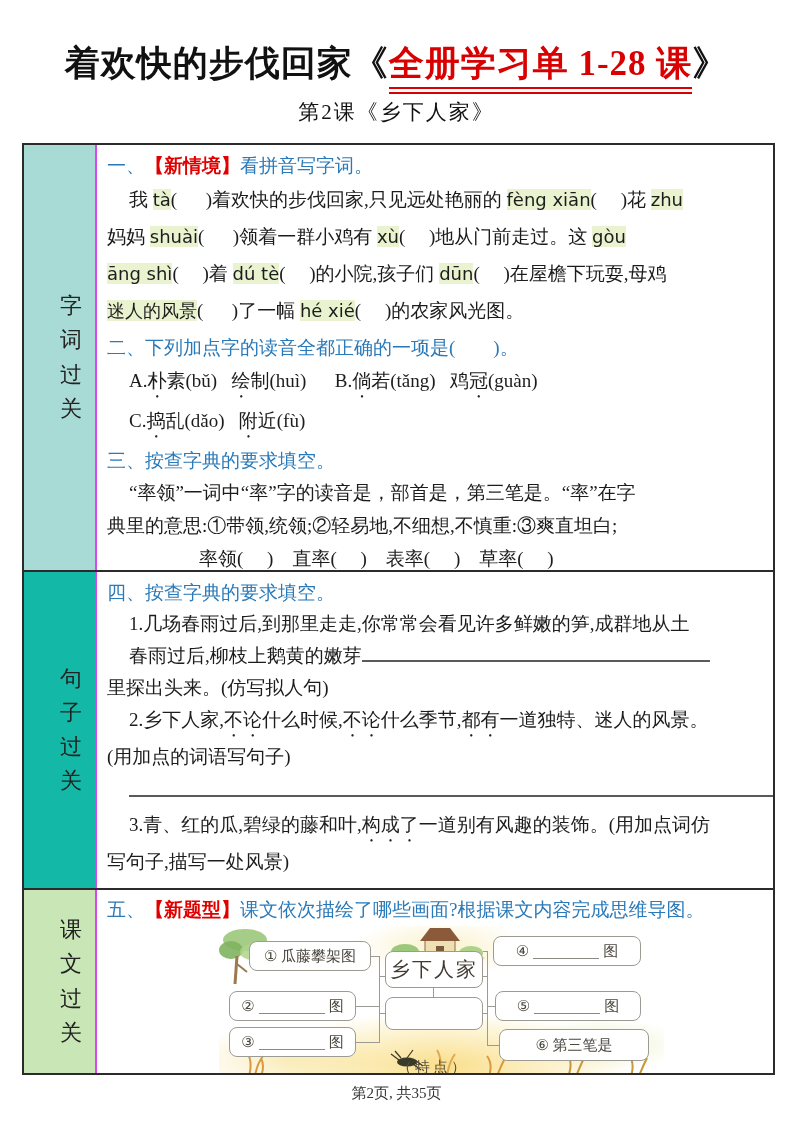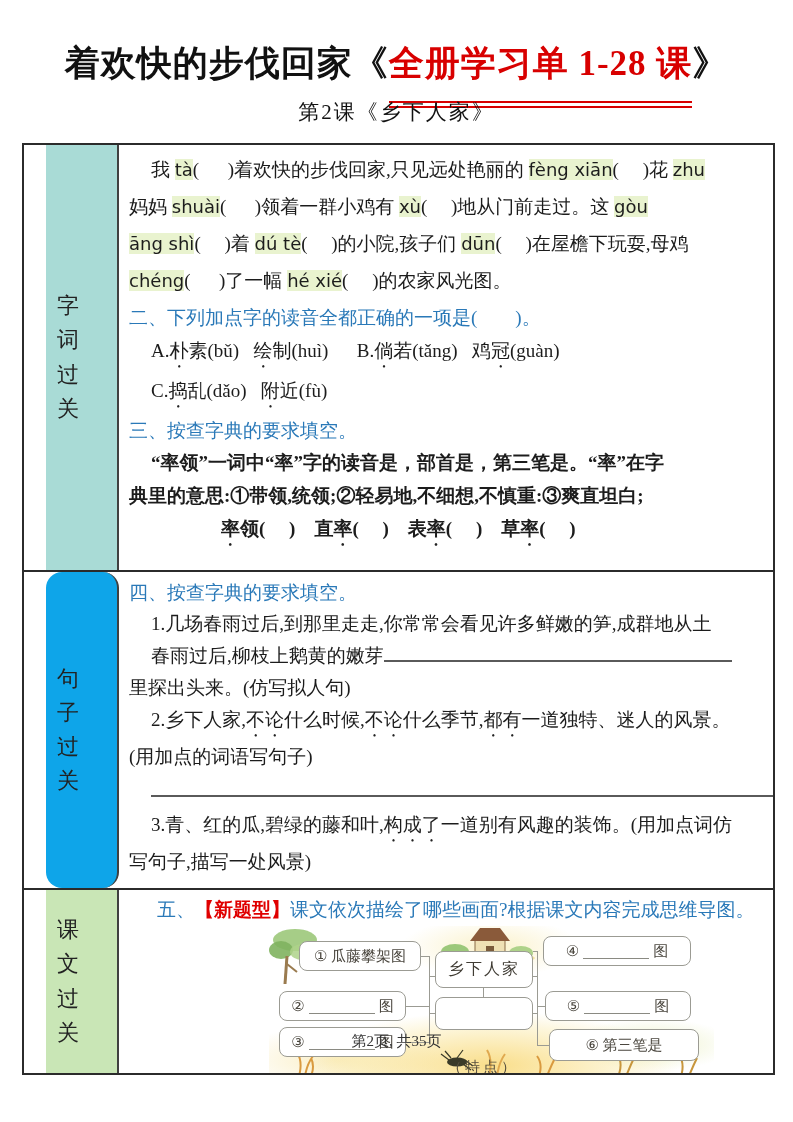--- a/index.html
+++ b/index.html
@@ -6,48 +6,48 @@
   body{
     width:793px;height:1122px;position:relative;overflow:hidden;
     font-family:"Liberation Serif","DejaVu Serif",serif;
     color:#1c1c1c;
   }
   
   .doc-title{
     position:absolute;left:0;top:40px;width:100%;text-align:center;
     font-size:35px;font-weight:bold;letter-spacing:1px;color:#111;
   }
-  .doc-title .hl-red{color:#d80000;border-bottom:7px double #d80000;padding-bottom:18px;}
+  .doc-title .hl-red{color:#d80000;border-bottom:7px double #d80000;padding-bottom:4px;}
   .doc-subtitle{
     position:absolute;left:0;top:98px;width:100%;text-align:center;
     font-size:21px;color:#111;letter-spacing:2px;
   }
   
   .sheet{
     position:absolute;left:22px;top:143px;width:753px;height:932px;
     border:2px solid #2b2b2b;box-sizing:border-box;
     display:flex;flex-direction:column;
   }
   .sheet-row{display:flex;flex-direction:row;box-sizing:border-box;border-bottom:2px solid #2b2b2b;}
   .sheet-row:last-child{border-bottom:none;}
   .row-label{
-    width:73px;flex:0 0 73px;box-sizing:border-box;border-right:2px solid #404040;
-    display:flex;align-items:center;justify-content:flex-start;margin-left:22px;
+    width:73px;flex:0 0 73px;box-sizing:border-box;border-right:2px solid #d946ef;
+    display:flex;align-items:center;justify-content:flex-end;
   }
   .row-label span{
     display:block;width:2.1em;font-size:22px;line-height:1.55;letter-spacing:2px;
     text-align:center;color:#222;
   }
   .row-content{
     flex:1;box-sizing:border-box;padding:6px 8px 0 10px;overflow:hidden;position:relative;
   }
   
   .tline{font-size:19px;line-height:37px;white-space:nowrap;}
   .tline.lh30{line-height:30px;}
-  .tline.lh33{line-height:33px;font-weight:bold;}
+  .tline.lh33{line-height:33px;}
   .tline.lh32{line-height:32px;}
   .indent{padding-left:22px;}
   .indent-big{padding-left:92px;}
   .st-b{color:#2a79b8;}
   .st-r{color:#e00000;font-weight:bold;}
   .st-h{background:#e9f3cf;font-family:"DejaVu Sans","Liberation Sans",sans-serif;font-size:18px;}
   .st-d{
     -webkit-text-emphasis:filled dot #222;-webkit-text-emphasis-position:under;
     text-emphasis:filled dot #222;text-emphasis-position:under left;
   }
@@ -61,79 +61,80 @@
       radial-gradient(ellipse 240px 70px at 50% 92%, rgba(246,200,60,0.60), rgba(248,224,130,0.30) 55%, rgba(248,224,130,0) 78%),
       radial-gradient(ellipse 140px 45px at 15% 88%, rgba(243,214,110,0.40), rgba(243,214,110,0) 75%),
       radial-gradient(ellipse 120px 40px at 50% 14%, rgba(246,228,150,0.50), rgba(246,228,150,0) 75%),
       radial-gradient(ellipse 110px 35px at 86% 78%, rgba(214,226,140,0.45), rgba(214,226,140,0) 75%);
   }
   .mm-box{
     position:absolute;background:#fff;border:1px solid #9b9b93;border-radius:8px;
     font-size:15px;color:#4a463e;display:flex;align-items:center;justify-content:center;
     box-sizing:border-box;white-space:nowrap;
   }
-  .mm-center{font-size:16px;letter-spacing:2px;color:#3f3b33;}
+  .mm-center{font-size:20px;letter-spacing:2px;color:#3f3b33;}
   .mm-blank{display:inline-block;width:66px;border-bottom:1px solid #8a8a82;height:0.95em;margin:0 4px;}
   .mm-feature{position:absolute;font-size:15px;color:#57503f;letter-spacing:3px;margin-top:24px;}
   .mm-line{position:absolute;background:#9b9b93;}
   .mm-svg{position:absolute;}
   
   .page-footer{
-    position:absolute;left:0;top:1032px;width:100%;text-align:center;
+    position:absolute;left:0;top:1084px;width:100%;text-align:center;
     font-size:15px;color:#333;
   }
 </style>
 </head>
 <body>
 
 <div class="doc-title">
   <span>着欢快的步伐回家</span><span>《</span><span class="hl-red">全册学习单 1-28 课</span><span>》</span>
 </div>
 <div class="doc-subtitle">第2课《乡下人家》</div>
 
 <div class="sheet">
 
   <div class="sheet-row" style="height:427px;">
     <div class="row-label" style="background:#a9dbd6;">
       <span>字词过关</span>
     </div>
     <div class="row-content">
+      <div class="tline lh30"><span class="st-b">一、</span><span class="st-r">【新情境】</span><span class="st-b">看拼音写字词。</span></div>
       <div class="tline indent"><span>我 </span><span class="st-h">tà</span><span>(&nbsp;&nbsp;&nbsp;&nbsp;&nbsp;&nbsp;)着欢快的步伐回家,只见远处艳丽的 </span><span class="st-h">fèng xiān</span><span>(&nbsp;&nbsp;&nbsp;&nbsp;&nbsp;)花 </span><span class="st-h">zhu</span></div>
       <div class="tline"><span>妈妈 </span><span class="st-h">shuài</span><span>(&nbsp;&nbsp;&nbsp;&nbsp;&nbsp;&nbsp;)领着一群小鸡有 </span><span class="st-h">xù</span><span>(&nbsp;&nbsp;&nbsp;&nbsp;&nbsp;)地从门前走过。这 </span><span class="st-h">gòu</span></div>
       <div class="tline"><span class="st-h">āng shì</span><span>(&nbsp;&nbsp;&nbsp;&nbsp;&nbsp;)着 </span><span class="st-h">dú tè</span><span>(&nbsp;&nbsp;&nbsp;&nbsp;&nbsp;)的小院,孩子们 </span><span class="st-h">dūn</span><span>(&nbsp;&nbsp;&nbsp;&nbsp;&nbsp;)在屋檐下玩耍,母鸡</span></div>
-      <div class="tline"><span class="st-h">chéng</span><span>(&nbsp;&nbsp;&nbsp;&nbsp;&nbsp;&nbsp;)了一幅 </span><span class="st-h">hé xié</span><span>(&nbsp;&nbsp;&nbsp;&nbsp;&nbsp;)的农家风光图。</span></div>
+      <div class="tline"><span class="st-h">迷人的风景</span><span>(&nbsp;&nbsp;&nbsp;&nbsp;&nbsp;&nbsp;)了一幅 </span><span class="st-h">hé xié</span><span>(&nbsp;&nbsp;&nbsp;&nbsp;&nbsp;)的农家风光图。</span></div>
       <div class="tline lh30" style="margin-top:4px;"><span class="st-b">二、下列加点字的读音全都正确的一项是(&nbsp;&nbsp;&nbsp;&nbsp;&nbsp;&nbsp;&nbsp;&nbsp;)。</span></div>
       <div class="tline indent" style="line-height:36px;"><span>A.</span><span class="st-d">朴</span><span>素(bǔ)&nbsp;&nbsp;&nbsp;</span><span class="st-d">绘</span><span>制(huì)&nbsp;&nbsp;&nbsp;&nbsp;&nbsp;&nbsp;B.</span><span class="st-d">倘</span><span>若(tǎng)&nbsp;&nbsp;&nbsp;鸡</span><span class="st-d">冠</span><span>(guàn)</span></div>
       <div class="tline indent" style="line-height:38px;"><span>C.</span><span class="st-d">捣</span><span>乱(dǎo)&nbsp;&nbsp;&nbsp;</span><span class="st-d">附</span><span>近(fù)</span></div>
       <div class="tline lh30" style="margin-top:4px;"><span class="st-b">三、按查字典的要求填空。</span></div>
       <div class="tline lh33 indent"><span>“率领”一词中“率”字的读音是，部首是，第三笔是。“率”在字</span></div>
       <div class="tline lh33"><span>典里的意思:①带领,统领;②轻易地,不细想,不慎重:③爽直坦白;</span></div>
       <div class="tline lh33 indent-big"><span class="st-d">率</span><span>领(&nbsp;&nbsp;&nbsp;&nbsp;&nbsp;)&nbsp;&nbsp;&nbsp;&nbsp;直</span><span class="st-d">率</span><span>(&nbsp;&nbsp;&nbsp;&nbsp;&nbsp;)&nbsp;&nbsp;&nbsp;&nbsp;表</span><span class="st-d">率</span><span>(&nbsp;&nbsp;&nbsp;&nbsp;&nbsp;)&nbsp;&nbsp;&nbsp;&nbsp;草</span><span class="st-d">率</span><span>(&nbsp;&nbsp;&nbsp;&nbsp;&nbsp;)</span></div>
     </div>
   </div>
 
   <div class="sheet-row" style="height:318px;">
-    <div class="row-label" style="background:#0ea5e9;border-radius:16px;">
+    <div class="row-label" style="background:#14b8a6;">
       <span>句子过关</span>
     </div>
     <div class="row-content">
       <div class="tline lh30"><span class="st-b">四、按查字典的要求填空。</span></div>
       <div class="tline lh32 indent"><span>1.几场春雨过后,到那里走走,你常常会看见许多鲜嫩的笋,成群地从土</span></div>
       <div class="tline lh32 indent"><span>春雨过后,柳枝上鹅黄的嫩芽</span><span class="blank" style="width: 348px;"></span></div>
       <div class="tline lh32"><span>里探出头来。(仿写拟人句)</span></div>
       <div class="tline lh32 indent"><span>2.乡下人家,</span><span class="st-d">不论</span><span>什么时候,</span><span class="st-d">不论</span><span>什么季节,</span><span class="st-d">都有</span><span>一道独特、迷人的风景。</span></div>
       <div class="tline lh32"><span>(用加点的词语写句子)</span></div>
       <div class="tline indent" style="line-height:36px;"><span class="blank" style="width: 645px;"></span></div>
       <div class="tline lh32 indent"><span>3.青、红的瓜,碧绿的藤和叶,</span><span class="st-d">构成了</span><span>一道别有风趣的装饰。(用加点词仿</span></div>
       <div class="tline lh32"><span>写句子,描写一处风景)</span></div>
       <div class="tline indent" style="line-height:34px;"><span class="blank" style="width: 645px;"></span></div>
     </div>
   </div>
 
-  <div class="sheet-row" style="height:183px;border-bottom:none;flex:1;gap:28px;">
+  <div class="sheet-row" style="height:183px;border-bottom:none;flex:1;">
     <div class="row-label" style="background:#c9e6b6;">
       <span>课文过关</span>
     </div>
     <div class="row-content">
       <div class="tline" style="line-height:28px;"><span class="st-b">五、</span><span class="st-r">【新题型】</span><span class="st-b">课文依次描绘了哪些画面?根据课文内容完成思维导图。</span></div>
 
       <div class="mindmap">
         <div class="mm-wash"></div>
 
         <svg class="mm-svg" style="left:-2px;top:0;" width="52" height="64" viewBox="0 0 52 64">

